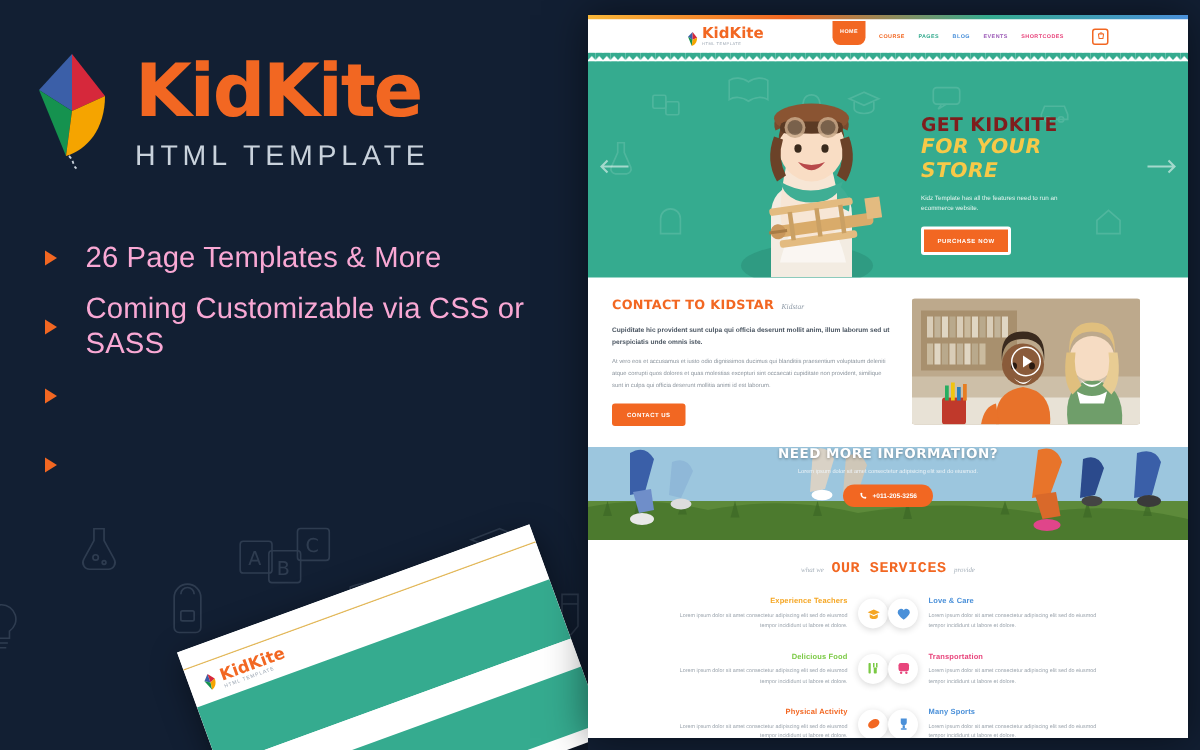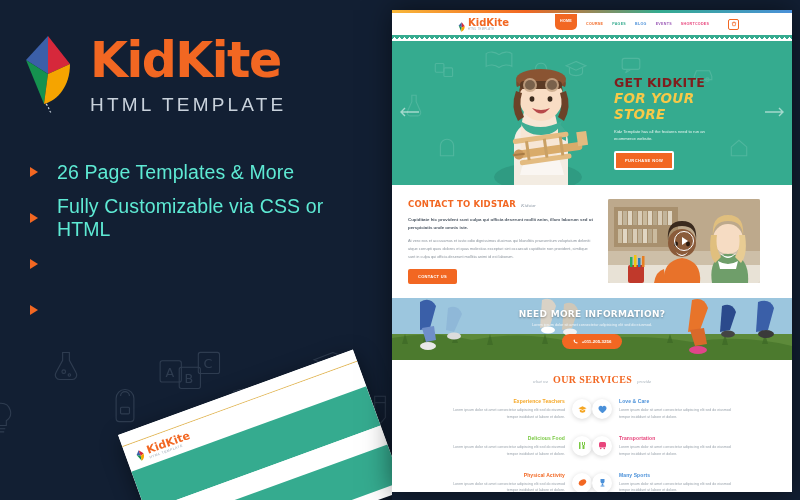--- a/index.html
+++ b/index.html
@@ -31,21 +31,21 @@
     margin-top:9px; font-weight:normal;
   }
 
   .features { position:absolute; left:22px; top:152px; width:360px; }
   .feature-row { display:flex; align-items:center; height:40px; margin-bottom:6px; }
   .tri {
     width:0; height:0; flex:none;
     border-top:5px solid transparent; border-bottom:5px solid transparent;
     border-left:8px solid #f26722; margin-left:8px; margin-right:19px;
   }
-  .feature-text { color:#5eead4; font-size:19.5px; letter-spacing:.1px; }
+  .feature-text { color:#f9a8d4; font-size:19.5px; letter-spacing:.1px; }
 
   
   .tilt-card {
     position:absolute; left:118px; top:435px; width:250px; height:150px;
     background:#ffffff; transform:rotate(-20deg); transform-origin:left top;
     box-shadow:0 6px 22px rgba(0,0,0,.45); overflow:hidden;
   }
   .tilt-top { height:13px; background:#ffffff; border-bottom:1px solid #e3b95c; }
   .tilt-nav { height:26px; background:#fff; display:flex; align-items:center; padding:0 10px; }
   .tilt-logo { display:flex; align-items:center; gap:3px; }
@@ -136,37 +136,37 @@
   .play:after {
     content:""; width:0; height:0; margin-left:2px;
     border-top:4px solid transparent; border-bottom:4px solid transparent;
     border-left:6px solid #fff;
   }
 
   
   .cta {
     height:62px; position:relative; overflow:hidden;
     background:linear-gradient(180deg,#7fb8d8 0%,#9fc9df 45%,#6f9a4a 62%,#4f7a33 100%);
-    display:flex; align-items:center; justify-content:center;
+    display:flex; align-items:flex-start; justify-content:center;
   }
   .cta-inner { text-align:center; position:relative; z-index:3; }
   .cta-h { font-size:9px; font-weight:bold; color:#fff; letter-spacing:.3px; font-family:"DejaVu Sans",sans-serif;
            text-shadow:0 1px 2px rgba(0,0,0,.35); }
   .cta-p { font-size:3.8px; color:#eef4f8; margin-top:4px; }
   .cta-btn {
     margin-top:7px; display:inline-flex; align-items:center; gap:4px;
     background:#f26722; color:#fff; font-size:4.4px; font-weight:bold;
     padding:5px 11px; border-radius:10px;
   }
 
   
   .services { padding:14px 14px 10px; background:#fff; }
   .svc-head { display:flex; align-items:baseline; justify-content:center; gap:5px; }
   .svc-script { font-size:4.6px; color:#a6b0ba; font-style:italic; font-family:"Liberation Serif",serif; }
-  .svc-title { font-size:10px; font-weight:bold; color:#f26722; letter-spacing:.4px; font-family:Liberation Serif, serif;}
+  .svc-title { font-size:10px; font-weight:bold; color:#f26722; letter-spacing:.4px; font-family:Liberation Mono, monospace;}
   .svc-grid { margin-top:13px; display:flex; flex-direction:column; gap:14px; }
   .svc-row { display:flex; align-items:flex-start; }
   .svc-cell { width:50%; display:flex; gap:7px; }
   .svc-cell.left { justify-content:flex-end; text-align:right; }
   .svc-cell.right { justify-content:flex-start; text-align:left; }
   .svc-txt { width:112px; }
   .svc-name { font-size:5px; font-weight:bold; letter-spacing:.1px; }
   .svc-desc { font-size:3.6px; color:#9aa3ac; line-height:1.9; margin-top:3px; }
   .svc-ico {
     width:20px; height:20px; border-radius:50%; background:#fff; flex:none;
@@ -233,21 +233,21 @@
     </div>
   </div>
 
   <div class="features">
     <div class="feature-row">
       <span class="tri"></span>
       <span class="feature-text">26 Page Templates &amp; More</span>
     </div>
     <div class="feature-row">
       <span class="tri"></span>
-      <span class="feature-text">Fully Customizable via CSS or HTML</span>
+      <span class="feature-text">Coming Customizable via CSS or SASS</span>
     </div>
     <div class="feature-row">
       <span class="tri"></span>
     </div>
     <div class="feature-row">
       <span class="tri"></span>
     </div>
   </div>
 
   <div class="tilt-card">

